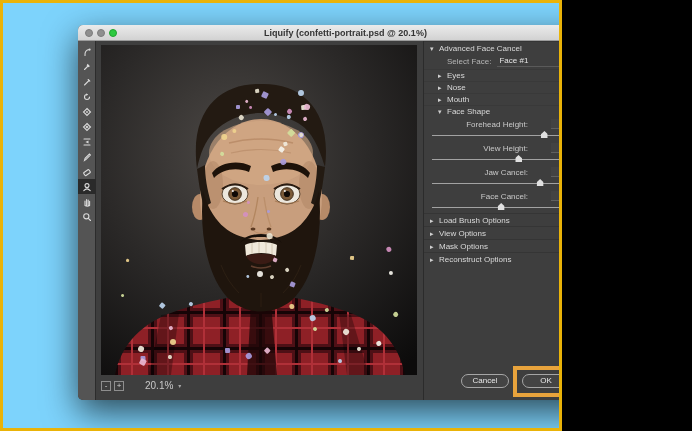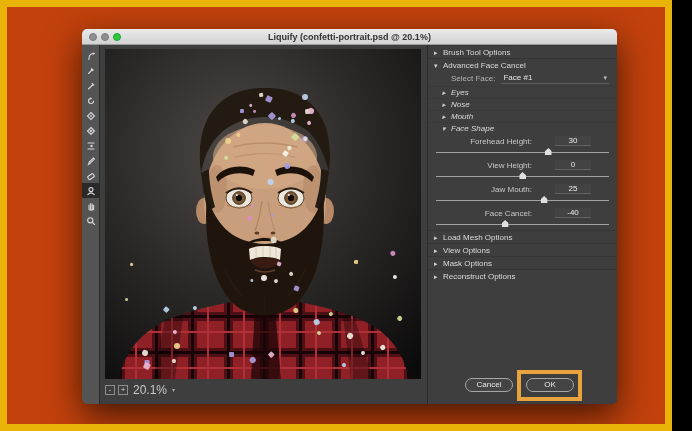--- a/index.html
+++ b/index.html
@@ -1,41 +1,41 @@
 <!DOCTYPE html>
 <html><head>
 <meta charset="utf-8">
 <style>
   html,body{margin:0;padding:0;background:#000;}
   *{box-sizing:border-box;font-family:"Liberation Sans",sans-serif;}
-  .screen{position:relative;width:672px;height:431px;background:#c2410c;border:7px solid #eab308;overflow:hidden;}
+  .screen{position:relative;width:562px;height:431px;background:#7dd3fc;border:3px solid #eab308;overflow:hidden;}
   .dialog{position:absolute;left:75px;top:22px;width:535px;height:375px;background:#3e3e3e;border-radius:5px;overflow:hidden;box-shadow:0 12px 34px rgba(0,0,0,.65);}
   .titlebar{position:absolute;left:0;top:0;width:100%;height:16px;background:linear-gradient(#ebebeb,#d2d2d2);border-bottom:1px solid #9c9c9c;}
   .lights{position:absolute;left:7px;top:4px;display:flex;gap:4px;}
   .light{width:8px;height:8px;border-radius:50%;}
   .light.gray{background:#8f8f8f;border:1px solid #7c7c7c;}
   .light.green{background:#2dc940;border:1px solid #1fa32e;}
   .title{position:absolute;left:0;top:0;width:100%;height:16px;line-height:16px;text-align:center;font-size:9px;font-weight:bold;color:#333;}
   .body{position:absolute;left:0;top:16px;right:0;bottom:0;}
   .toolbar{position:absolute;left:0;top:0;width:18px;height:100%;background:#545454;border-right:1px solid #2c2c2c;padding-top:3px;}
   .tool{width:18px;height:15px;display:flex;align-items:center;justify-content:center;}
   .tool.selected{background:#2a2a2a;}
   .tool svg{display:block;}
   .canvas{position:absolute;left:19px;top:0;width:326px;height:359px;}
   .photo{position:absolute;left:4px;top:4px;width:316px;height:330px;overflow:hidden;background:#151413;}
   .photo svg{position:absolute;left:0;top:0;}
   .confetti{position:absolute;}
   .status{position:absolute;left:4px;top:339px;height:11px;display:flex;align-items:center;gap:3px;}
   .zoom-btn{width:10px;height:10px;border:1px solid #8e8e8e;color:#d2d2d2;font-size:8px;line-height:8px;text-align:center;}
-  .zoom-text{font-size:12px;color:#c8c8c8;margin-left:2px;}
+  .zoom-text{font-size:10px;color:#c8c8c8;margin-left:18px;}
   .zoom-dd{font-size:6px;color:#a8a8a8;margin-left:2px;}
   .props{position:absolute;right:0;top:0;width:190px;height:359px;border-left:1px solid #2b2b2b;background:#3e3e3e;}
   .props-header{height:16px;line-height:17px;padding-left:7px;font-size:8.5px;color:#e2e2e2;}
   .panel-row{display:flex;align-items:center;height:13px;padding-left:6px;border-top:1px solid #353535;}
-  .panel-row.sub{padding-left:14px;border-top:1px solid #393939;height:12px;font-style:italic;}
+  .panel-row.sub{padding-left:14px;border-top:1px solid #393939;height:12px;}
   .tri{width:9px;font-size:7px;color:#cfcfcf;line-height:1;}
   .row-label{font-size:8px;color:#dadada;}
   .select-face{display:flex;align-items:center;height:15px;padding:0 8px 0 23px;}
   .sf-label{font-size:8px;color:#b5b5b5;}
   .sf-valwrap{flex:1;display:flex;justify-content:space-between;align-items:center;margin-left:6px;border-bottom:1px solid #5a5a5a;padding:0 2px 1px 2px;}
   .sf-value{font-size:8px;color:#e4e4e4;}
   .sf-chevron{font-size:7px;color:#bdbdbd;}
   .slider-head{display:flex;align-items:flex-end;height:12px;padding:0 26px 0 8px;}
   .slider-label{width:96px;text-align:right;font-size:8px;color:#c9c9c9;}
   .slider-value{margin-left:auto;width:36px;text-align:center;font-size:8px;color:#ececec;background:#434343;border-bottom:1px solid #606060;}
@@ -265,24 +265,20 @@
         <div class="status">
           <div class="zoom-btn">-</div>
           <div class="zoom-btn">+</div>
           <div class="zoom-text">20.1%</div>
           <div class="zoom-dd">▾</div>
         </div>
       </div>
 
       <div class="props">
 
-        <div class="panel-row">
-          <span class="tri">▸</span>
-          <span class="row-label">Brush Tool Options</span>
-        </div>
 
         <div class="panel-row">
           <span class="tri">▾</span>
           <span class="row-label">Advanced Face Cancel</span>
         </div>
 
         <div class="select-face">
           <span class="sf-label">Select Face:</span>
           <span class="sf-valwrap">
             <span class="sf-value">Face #1</span>
@@ -325,21 +321,21 @@
       <span class="slider-value">0</span>
     </div>
     <div class="slider-track-wrap">
       <div class="track-line"></div>
       <div class="thumb" style="left: 50%;"></div>
     </div>
   </div>
 
   <div class="slider">
     <div class="slider-head">
-      <span class="slider-label">Jaw Mouth:</span>
+      <span class="slider-label">Jaw Cancel:</span>
       <span class="slider-value">25</span>
     </div>
     <div class="slider-track-wrap">
       <div class="track-line"></div>
       <div class="thumb" style="left: 62.5%;"></div>
     </div>
   </div>
 
   <div class="slider">
     <div class="slider-head">
@@ -348,21 +344,21 @@
     </div>
     <div class="slider-track-wrap">
       <div class="track-line"></div>
       <div class="thumb" style="left: 40%;"></div>
     </div>
   </div>
 </div>
 
         <div class="panel-row">
           <span class="tri">▸</span>
-          <span class="row-label">Load Mesh Options</span>
+          <span class="row-label">Load Brush Options</span>
         </div>
         <div class="panel-row">
           <span class="tri">▸</span>
           <span class="row-label">View Options</span>
         </div>
         <div class="panel-row">
           <span class="tri">▸</span>
           <span class="row-label">Mask Options</span>
         </div>
         <div class="panel-row">

